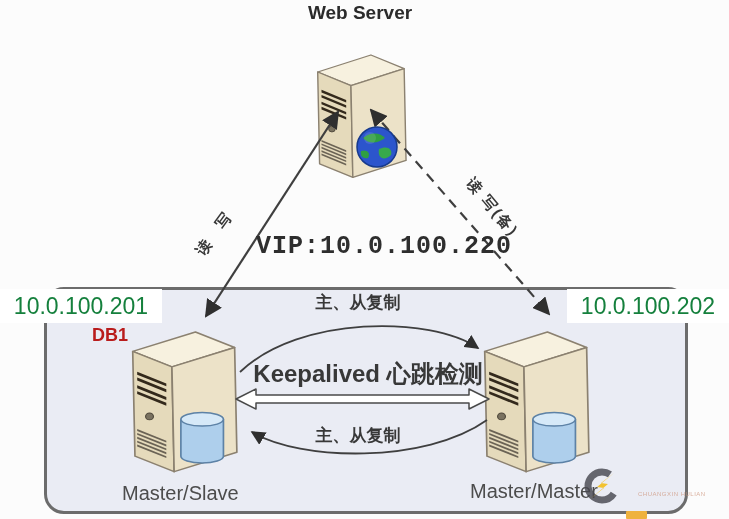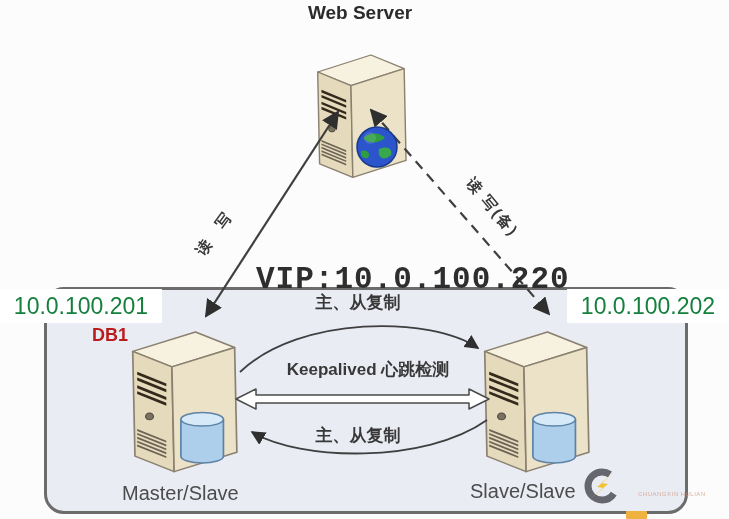--- a/index.html
+++ b/index.html
@@ -4,30 +4,30 @@
 <style>
   html,body{margin:0;padding:0;background:#fcfcfc;}
   #stage{position:relative;width:729px;height:519px;overflow:hidden;background:#fcfcfc;
          font-family:"Liberation Sans",sans-serif;}
   .abs{position:absolute;}
   #container-box{left:44px;top:287px;width:644px;height:227px;border:3px solid #6c6c6c;
                  border-radius:20px;background:#eaecf4;box-sizing:border-box;}
   #diagram-canvas{left:0;top:0;}
   .lbl{color:#3a3a3a;white-space:nowrap;}
   .title{left:278px;top:2px;width:164px;text-align:center;font-size:19px;font-weight:600;color:#2b2b2b;}
-  .vip{left:256px;top:262px;font-family:"Liberation Mono",monospace;font-size:31px;font-weight:700;
+  .vip{left:256px;top:232px;font-family:"Liberation Mono",monospace;font-size:25px;font-weight:700;
        color:#2e2e2e;letter-spacing:1px;}
   .ipbox{top:289px;width:162px;height:34px;background:#ffffff;text-align:center;line-height:34px;
          font-size:23px;font-weight:400;color:#15803d;}
   .dbname{width:100px;text-align:center;font-size:18px;font-weight:700;color:#b91c1c;}
   .cjklink{font-size:17px;font-weight:600;color:#383838;text-align:center;}
   .rot-left{left:168px;top:222px;width:96px;transform:rotate(-54deg);letter-spacing:7px;font-size:15px;}
   .rot-right{left:432px;top:198px;width:120px;transform:rotate(50deg);letter-spacing:2px;font-size:15px;}
   .toprep{left:258px;top:291px;width:200px;}
-  .heartbeat{left:244px;top:358px;width:248px;font-size:17px;}
+  .heartbeat{left:244px;top:358px;width:248px;font-size:24px;}
   .botrep{left:258px;top:424px;width:200px;}
   .role{width:170px;text-align:left;font-size:20px;font-weight:500;color:#4c4c4c;}
   #wm-brand{left:636px;top:467px;font-size:21px;font-weight:700;color:rgba(216,58,40,0.88);letter-spacing:1px;}
   #wm-tagline{left:638px;top:491px;font-size:6px;color:rgba(205,150,125,0.75);letter-spacing:0.5px;}
   #yellow-bar{left:626px;top:511px;width:21px;height:8px;background:#efb23e;border-radius:1px;}
 </style>
 </head>
 <body>
 
 <div id="stage">
@@ -95,21 +95,21 @@
 
   <div class="abs ipbox" style="left:0px;">10.0.100.201</div>
   <div class="abs ipbox" style="left:567px;">10.0.100.202</div>
   <div class="abs dbname" style="left:60px;top:325px;">DB1</div>
 
   <div class="abs lbl cjklink toprep">主、从复制</div>
   <div class="abs lbl cjklink heartbeat">Keepalived 心跳检测</div>
   <div class="abs lbl cjklink botrep">主、从复制</div>
 
   <div class="abs role" style="left:122px;top:482px;">Master/Slave</div>
-  <div class="abs role" style="left:470px;top:480px;">Slave/Slave</div>
+  <div class="abs role" style="left:470px;top:480px;">Master/Master</div>
 
   <div class="abs" style="left:584px;top:468px;">
     <svg width="36" height="36" viewBox="0 0 36 36">
       <circle cx="18" cy="18" r="14" fill="none" stroke="rgba(72,72,80,0.82)" stroke-width="7" stroke-dasharray="66 22" stroke-dashoffset="-8"></circle>
       <polygon points="30,5 13,19 20,20 6,31 24,16 17,15" fill="#f2c230"></polygon>
     </svg>
   </div>
   <div class="abs" id="wm-tagline">CHUANGXIN HULIAN</div>
   <div class="abs" id="yellow-bar"></div>
 

